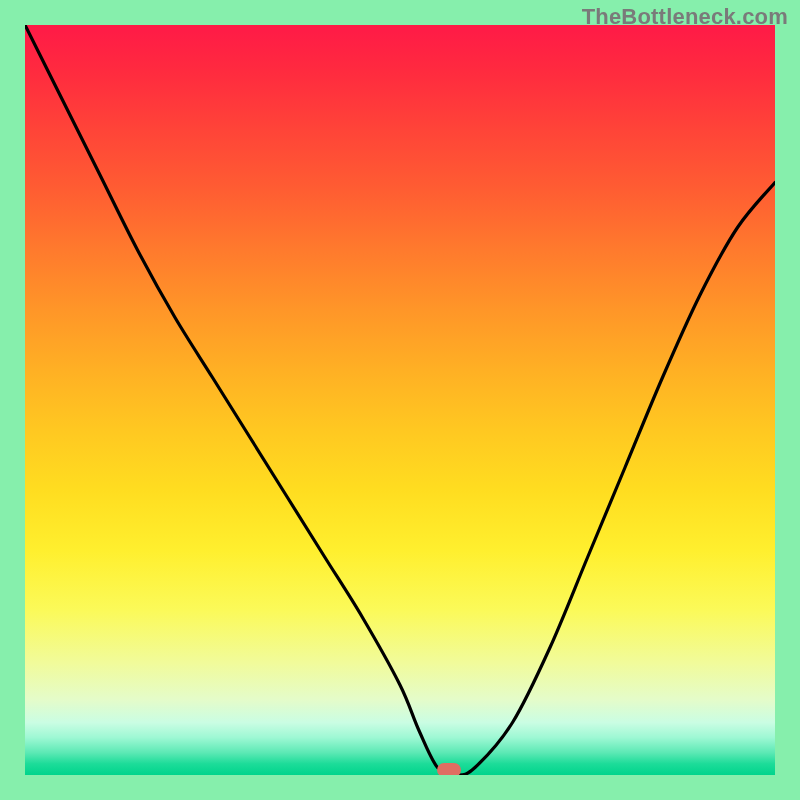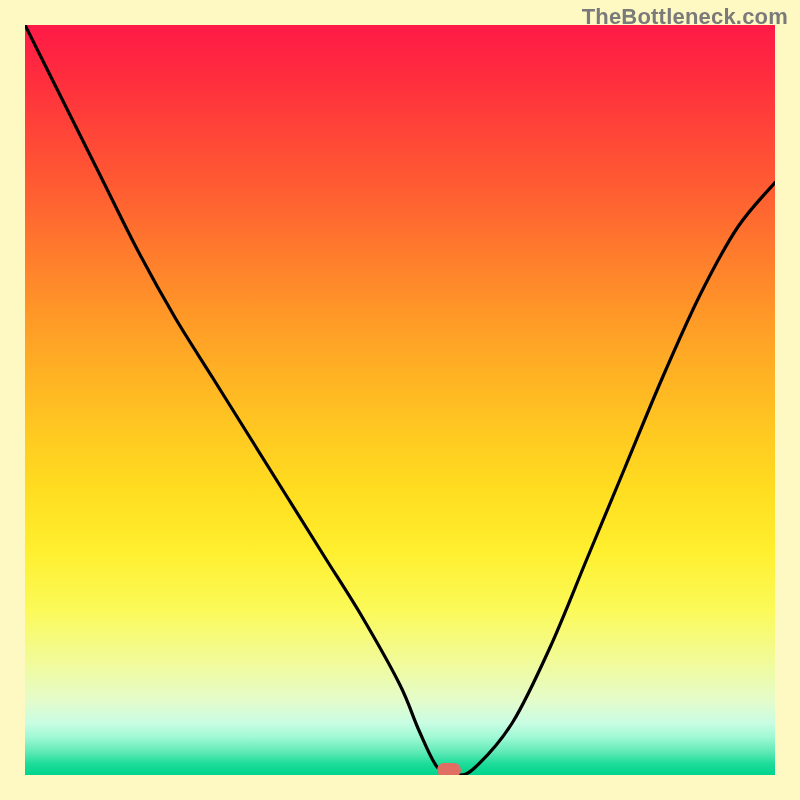--- a/index.html
+++ b/index.html
@@ -8,21 +8,21 @@
     width: 800px;
     height: 800px;
     background: #000;
     font-family: Arial, Helvetica, sans-serif;
     overflow: hidden;
   }
   .frame {
     position: relative;
     width: 800px;
     height: 800px;
-    background: #fef9c3;
+    background: #86efac;
   }
   .watermark {
     position: absolute;
     top: 4px;
     right: 12px;
     font-size: 22px;
     font-weight: bold;
     color: #7a7a7a;
     letter-spacing: 0.2px;
     z-index: 20;

